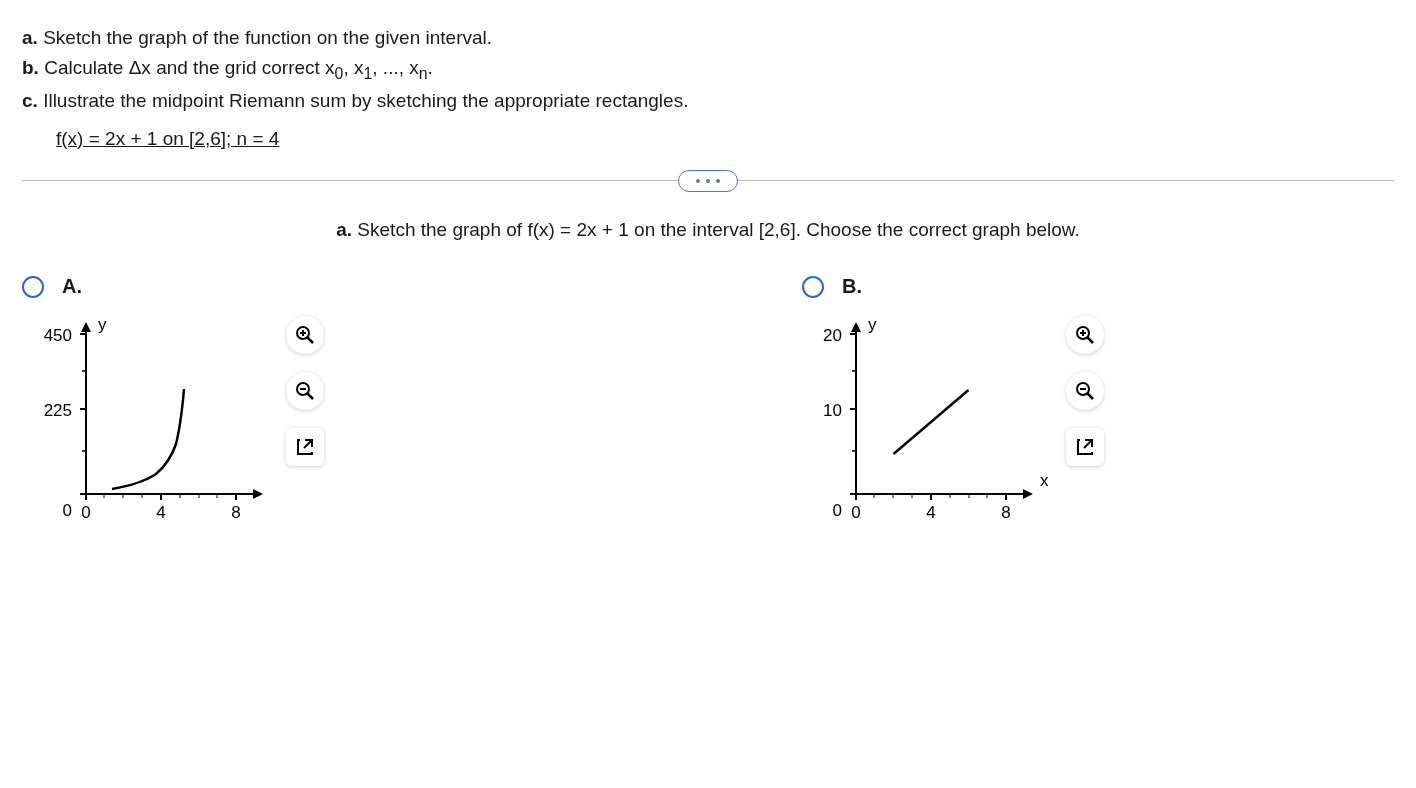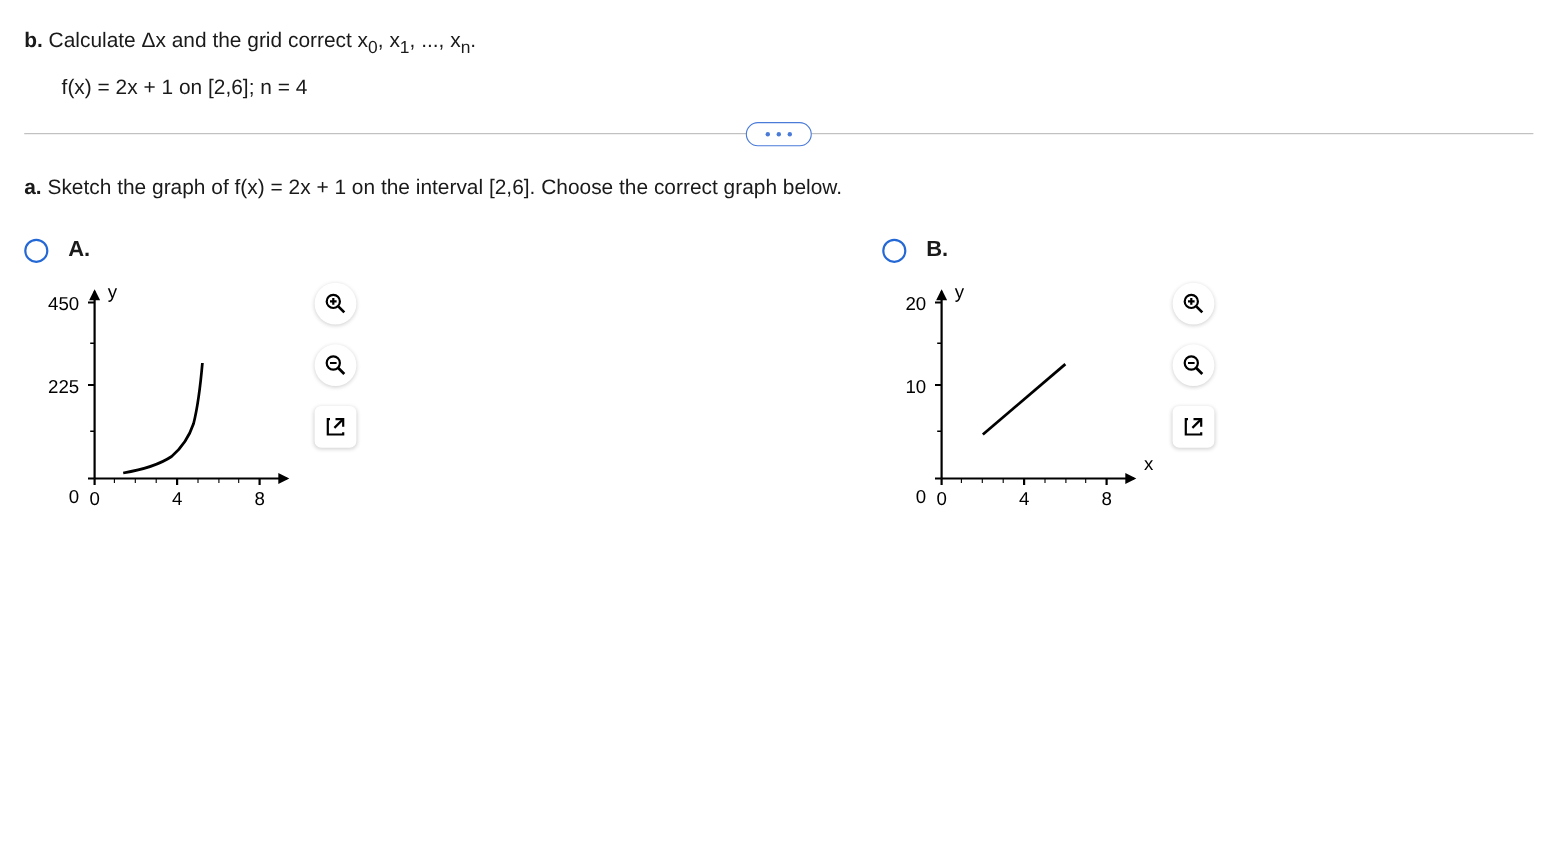--- a/index.html
+++ b/index.html
@@ -7,41 +7,41 @@
       font-family: Arial, Helvetica, sans-serif;
       font-size: 19px;
       color: #1a1a1a;
       padding: 18px 22px;
       width: 1416px;
     }
     .question-stem p { margin-bottom: 4px; line-height: 1.45; }
     .question-stem .intro { margin-bottom: 10px; }
     .parts { margin-top: 6px; margin-bottom: 10px; }
     .parts p { margin-bottom: 2px; }
-    .func-def { padding-left: 34px; margin-top: 10px; }
+    .func-def { padding-left: 34px; margin-top: 10px; text-decoration: underline; }
     .divider-wrap { position: relative; margin: 28px 0 38px 0; }
     .divider-line { border: none; border-top: 1px solid #bbb; margin: 0; }
     .divider-pill {
       position: absolute;
       left: 50%;
       top: 50%;
       transform: translate(-50%, -50%);
       width: 60px;
       height: 22px;
       border: 1.5px solid #4a7bd9;
       border-radius: 12px;
       background: #fff;
       display: flex;
       align-items: center;
       justify-content: center;
       gap: 6px;
       cursor: pointer;
     }
     .divider-pill .dot { width: 4px; height: 4px; background: #4a7bd9; border-radius: 50%; }
-    .part-a-prompt { margin-bottom: 34px; }
+    .part-a-prompt { margin-bottom: 34px; text-align: center; }
     .options-row { display: flex; gap: 440px; padding-left: 0; }
     .option { position: relative; width: 340px; }
     .option-header { display: flex; align-items: center; gap: 18px; margin-bottom: 16px; }
     .radio {
       width: 22px; height: 22px; border: 2.5px solid #2468d6; border-radius: 50%; background: #fff; cursor: pointer;
     }
     .opt-label { font-weight: 700; font-size: 20px; }
     .graph-block { display: flex; align-items: flex-start; gap: 16px; padding-left: 8px; }
     .graph-svg { display: block; }
     .graph-tools { display: flex; flex-direction: column; gap: 18px; margin-top: 2px; }
@@ -55,21 +55,23 @@
     }
     .tick-label { font-size: 17px; }
     .axis-label { font-size: 17px; }
     .bold { font-weight: 700; }
   </style>
 </head>
 <body>
 
 <div class="question-stem">
   <div class="parts">
+    <p><span class="bold">a.</span><span> Sketch the graph of the function on the given interval.</span></p>
     <p><span class="bold">b.</span><span> Calculate Δx and the grid correct x</span><sub>0</sub><span>, x</span><sub>1</sub><span>, ..., x</span><sub>n</sub><span>.</span></p>
+    <p><span class="bold">c.</span><span> Illustrate the midpoint Riemann sum by sketching the appropriate rectangles.</span></p>
   </div>
   <p class="func-def">f(x) = 2x + 1 on [2,6]; n = 4</p>
 </div>
 
 <div class="divider-wrap">
   <hr class="divider-line">
   <div class="divider-pill">
     <span class="dot"></span>
     <span class="dot"></span>
     <span class="dot"></span>

